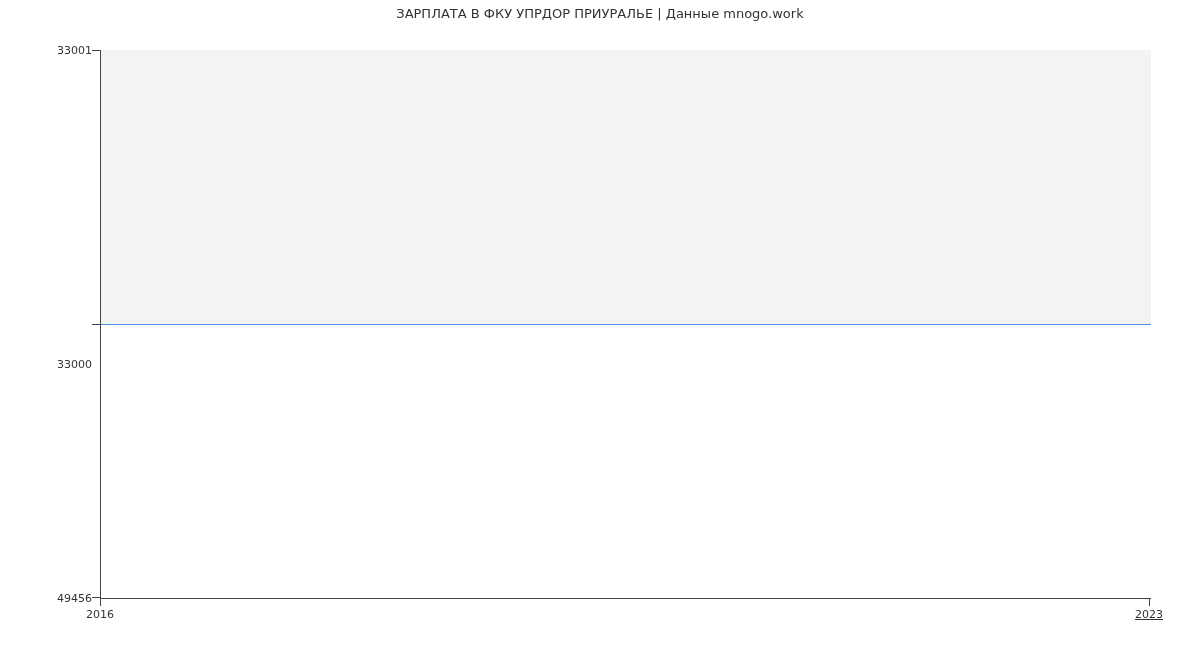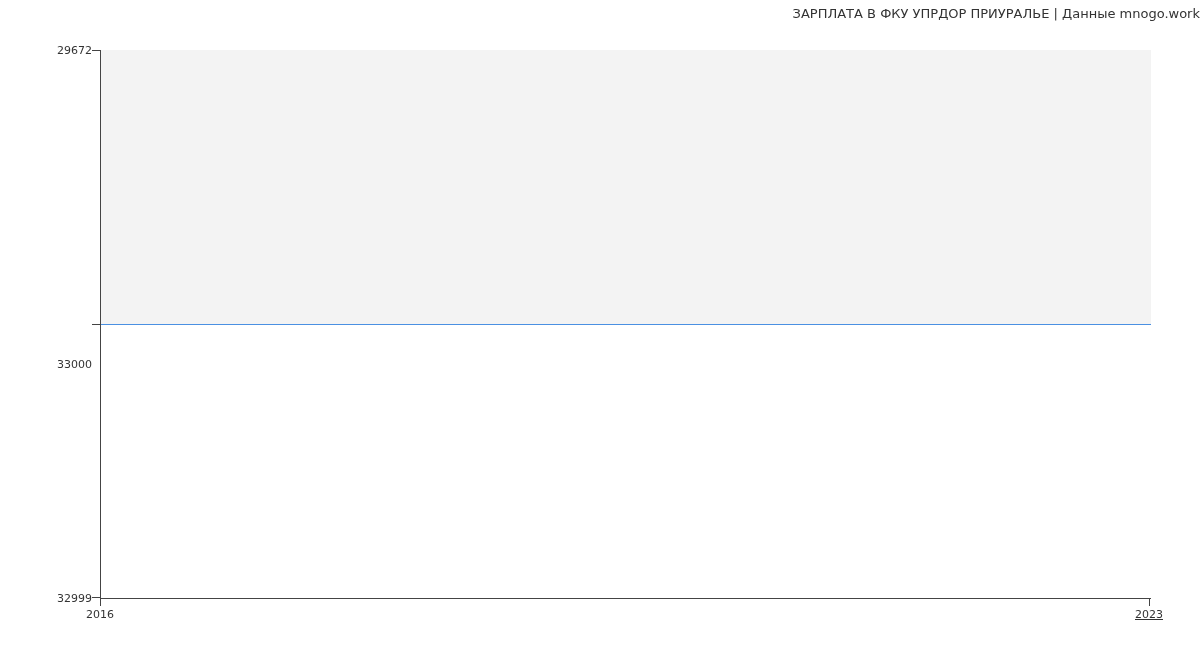--- a/index.html
+++ b/index.html
@@ -14,21 +14,21 @@
   .chart-container {
     position: relative;
     width: 1200px;
     height: 650px;
   }
   .title {
     position: absolute;
     top: 6px;
     left: 0;
     right: 0;
-    text-align: right;
+    text-align: center;
     font-size: 13px;
     color: #333;
   }
   .plot-area {
     position: absolute;
     left: 100px;
     top: 50px;
     width: 1050px;
     height: 548px;
     background: #ffffff;
@@ -83,27 +83,27 @@
   }
 </style>
 </head>
 <body>
 
 <div class="chart-container">
 
   <div class="title">ЗАРПЛАТА В ФКУ УПРДОР ПРИУРАЛЬЕ | Данные mnogo.work</div>
 
   <div class="y-tick" style="top:597px;"></div>
-  <div class="y-label" style="top:598px;">32999</div>
+  <div class="y-label" style="top:598px;">49456</div>
 
   <div class="y-tick" style="top:324px;"></div>
   <div class="y-label" style="top:324px;margin-top:40px;">33000</div>
 
   <div class="y-tick" style="top:50px;"></div>
-  <div class="y-label" style="top:50px;">29672</div>
+  <div class="y-label" style="top:50px;">33001</div>
 
   <div class="x-tick" style="left:100px;"></div>
   <div class="x-label" style="left:100px;">2016</div>
 
   <div class="x-tick" style="left:1149px;"></div>
   <div class="x-label" style="left:1149px;text-decoration:underline;">2023</div>
 
   <div class="plot-area">
     <div class="shaded-top"></div>
     <div class="data-line"></div>

